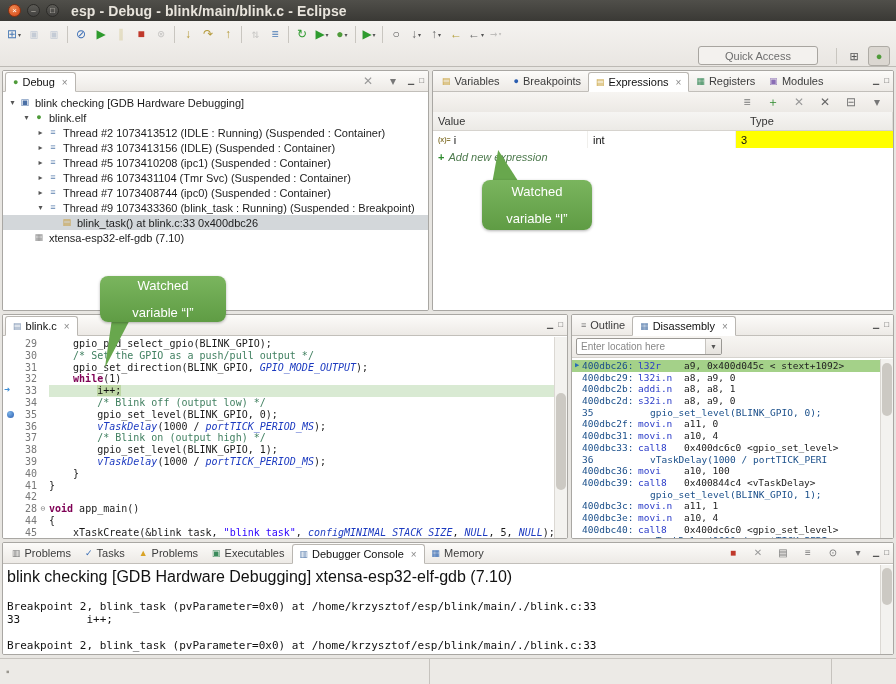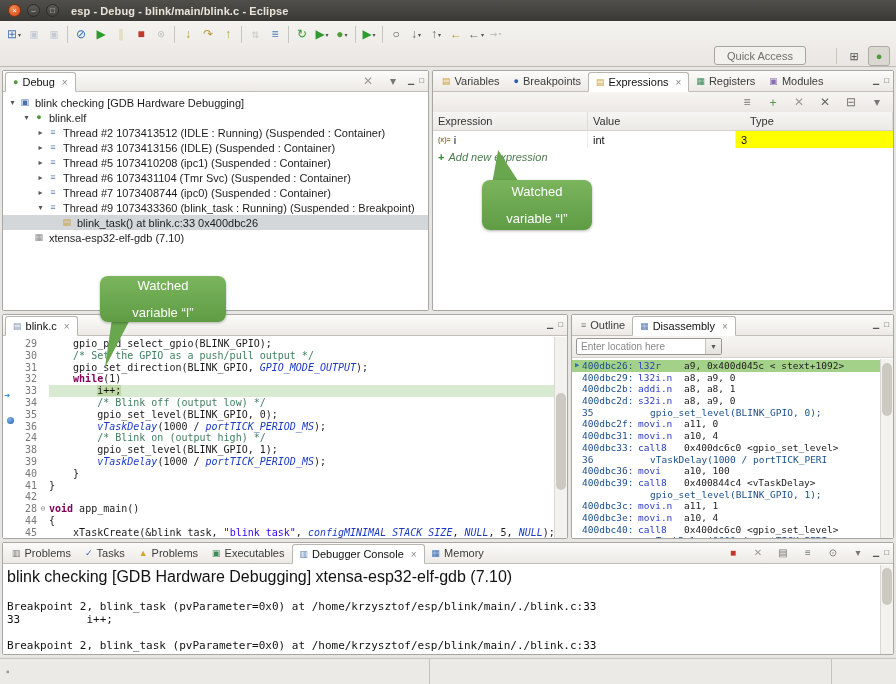--- a/index.html
+++ b/index.html
@@ -6,32 +6,32 @@
   body{width:896px;height:684px;overflow:hidden;position:relative;background:#e8e6e2;
        font-family:"Liberation Sans",sans-serif;-webkit-font-smoothing:antialiased;}
   
   .titlebar{position:absolute;left:0;top:0;width:896px;height:21px;
     background:linear-gradient(#504f4a,#3a3935);display:flex;align-items:center;}
   .wbtns{display:flex;gap:6px;padding-left:8px;}
   .wbtn{width:13px;height:13px;border-radius:50%;display:inline-flex;align-items:center;justify-content:center;
     font-size:8px;line-height:1;color:#fff;}
   .wbtn.close{background:radial-gradient(circle at 35% 30%,#f08a52,#d64413);border:1px solid #8c2f0e;box-sizing:border-box;}
   .wbtn.gray{background:linear-gradient(#5c5b56,#434240);border:1px solid #2c2b28;box-sizing:border-box;color:#cfcbc3;}
-  .wtitle{color:#e8e4dc;font-size:11px;margin-left:12px;font-weight:bold;letter-spacing:.1px;}
+  .wtitle{color:#e8e4dc;font-size:14px;margin-left:12px;font-weight:bold;letter-spacing:.1px;}
   
   .toolbar{position:absolute;left:0;top:21px;width:896px;height:46px;
     background:linear-gradient(#f5f3f0,#e9e6e2);border-bottom:1px solid #bdbab5;box-sizing:border-box;}
   .tb-icons{position:absolute;left:4px;top:2px;display:flex;align-items:center;height:22px;}
   .tbi{display:inline-flex;align-items:center;justify-content:center;height:20px;min-width:18px;
     padding:0 1px;border-radius:3px;cursor:default;}
   .tbg{font-size:12px;line-height:1;}
   .tbdd{font-size:6px;color:#555;margin-left:1px;}
   .tbi.dis{opacity:.38;}
   .tbsep{width:1px;height:17px;background:#c9c6c0;margin:0 3px;}
-  .quick-access{position:absolute;right:90px;top:25px;height:19px;padding:0 12px;
+  .quick-access{position:absolute;right:78px;top:25px;height:19px;padding:0 26px;
     border:1px solid #a8a5a0;border-radius:3px;background:#f3f1ee;color:#6e6e6e;font-size:11px;
     font-family:"Liberation Sans",sans-serif;margin-left:28px;}
   .persp{position:absolute;right:6px;top:25px;display:flex;align-items:center;gap:3px;height:20px;}
   .persp .sep{width:1px;height:16px;background:#c9c6c0;margin-right:3px;}
   .pbtn{width:22px;height:20px;display:inline-flex;align-items:center;justify-content:center;border-radius:3px;font-size:11px;}
   .pbtn.active{background:#dbd7d1;border:1px solid #aeaba5;box-sizing:border-box;}
   
   .panel{position:absolute;background:#fff;border:1px solid #a9a7a3;border-radius:2px;overflow:hidden;box-sizing:border-box;}
   .tabbar{display:flex;align-items:flex-end;height:21px;background:linear-gradient(#fcfbf9,#edeae6);
     border-bottom:1px solid #c2bfba;padding-left:2px;box-sizing:border-box;}
@@ -61,21 +61,21 @@
     border-bottom:1px solid #d6d3ce;font-size:11px;color:#333;align-items:center;}
   .exp-col{padding-left:5px;box-sizing:border-box;border-right:1px solid #dddbd6;height:100%;display:flex;align-items:center;}
   .exp-row{display:flex;height:17px;font-size:11px;align-items:center;color:#111;}
   .exp-cell{padding-left:5px;box-sizing:border-box;height:100%;display:flex;align-items:center;border-right:1px solid #f0efec;}
   .exp-icon{font-size:7px;color:#8a7a3a;font-weight:bold;margin-right:3px;}
   .val-hl{background:#ffff00;}
   .add-plus{color:#2e8b2e;font-weight:bold;font-size:11px;margin-right:4px;}
   .add-label{font-style:italic;color:#4e7a4e;}
   
   .ed{font-family:"DejaVu Sans Mono",monospace;font-size:10px;line-height:11.8px;}
-  .edrow{display:flex;height:11.8px;white-space:pre;align-items:center;}
+  .edrow{display:flex;height:11.8px;white-space:pre;}
   .edmark{width:14px;flex:none;position:relative;}
   .ip-arrow{position:absolute;left:1px;top:-1px;color:#3f8fd6;font-size:10px;}
   .bp-dot{position:absolute;left:4px;top:2px;width:7px;height:7px;border-radius:50%;
     background:radial-gradient(circle at 35% 30%,#7db4e8,#2a5db0);}
   .edno{width:20px;flex:none;text-align:right;color:#787878;}
   .edfold{width:12px;flex:none;text-align:center;color:#888;font-size:8px;}
   .edcode{flex:1;color:#1a1a1a;}
   .edcode.cur{background:#d9ead3;}
   .tk-p{color:#1a1a1a;}
   .tk-c{color:#3F7F5F;}
@@ -333,21 +333,20 @@
       </span>
       <span class="tbi">
         <span class="tbg" style="color: rgb(119, 119, 119);">⊟</span>
       </span>
       <span class="tbi">
         <span class="tbg" style="color: rgb(119, 119, 119);">▾</span>
       </span>
     </div>
   <div class="panel-body" style="top:41px;">
     <div class="exp-head">
-      <div class="exp-col" style="width:155px;">Expression</div>
       <div class="exp-col" style="flex:1;border-right:none;">Value</div>
       <div class="exp-col" style="width:148px;">Type</div>
     </div>
     <div class="exp-row">
       <div class="exp-cell" style="width:155px;">
         <span class="exp-icon">(x)=</span>
         <span>i</span>
       </div>
       <div class="exp-cell" style="width:148px;">
         <span>int</span>
@@ -379,21 +378,21 @@
   </div>
   <div class="panel-body ed" id="ed-lines" style="top:22px;padding-top:1px;">
       <div class="edrow"><span class="edmark"></span><span class="edno">29</span><span class="edfold"></span><span class="edcode"><span class="tk-p">    gpio_pad_select_gpio(BLINK_GPIO);</span></span></div>
       <div class="edrow"><span class="edmark"></span><span class="edno">30</span><span class="edfold"></span><span class="edcode"><span class="tk-c">    /* Set the GPIO as a push/pull output */</span></span></div>
       <div class="edrow"><span class="edmark"></span><span class="edno">31</span><span class="edfold"></span><span class="edcode"><span class="tk-p">    gpio_set_direction(BLINK_GPIO, </span><span class="tk-m">GPIO_MODE_OUTPUT</span><span class="tk-p">);</span></span></div>
       <div class="edrow"><span class="edmark"></span><span class="edno">32</span><span class="edfold"></span><span class="edcode"><span class="tk-k">    while</span><span class="tk-p">(1)</span></span></div>
       <div class="edrow"><span class="edmark"><span class="ip-arrow">➜</span></span><span class="edno">33</span><span class="edfold"></span><span class="edcode cur"><span class="tk-p">        </span><span class="tk-hl">i++;</span></span></div>
       <div class="edrow"><span class="edmark"></span><span class="edno">34</span><span class="edfold"></span><span class="edcode"><span class="tk-c">        /* Blink off (output low) */</span></span></div>
       <div class="edrow"><span class="edmark"><span class="bp-dot"></span></span><span class="edno">35</span><span class="edfold"></span><span class="edcode"><span class="tk-p">        gpio_set_level(BLINK_GPIO, 0);</span></span></div>
       <div class="edrow"><span class="edmark"></span><span class="edno">36</span><span class="edfold"></span><span class="edcode"><span class="tk-p">        </span><span class="tk-m">vTaskDelay</span><span class="tk-p">(1000 / </span><span class="tk-m">portTICK_PERIOD_MS</span><span class="tk-p">);</span></span></div>
-      <div class="edrow"><span class="edmark"></span><span class="edno">24</span><span class="edfold"></span><span class="edcode"><span class="tk-c">        /* Blink on (output high) */</span></span></div>
+      <div class="edrow"><span class="edmark"></span><span class="edno">37</span><span class="edfold"></span><span class="edcode"><span class="tk-c">        /* Blink on (output high) */</span></span></div>
       <div class="edrow"><span class="edmark"></span><span class="edno">38</span><span class="edfold"></span><span class="edcode"><span class="tk-p">        gpio_set_level(BLINK_GPIO, 1);</span></span></div>
       <div class="edrow"><span class="edmark"></span><span class="edno">39</span><span class="edfold"></span><span class="edcode"><span class="tk-p">        </span><span class="tk-m">vTaskDelay</span><span class="tk-p">(1000 / </span><span class="tk-m">portTICK_PERIOD_MS</span><span class="tk-p">);</span></span></div>
       <div class="edrow"><span class="edmark"></span><span class="edno">40</span><span class="edfold"></span><span class="edcode"><span class="tk-p">    }</span></span></div>
       <div class="edrow"><span class="edmark"></span><span class="edno">41</span><span class="edfold"></span><span class="edcode"><span class="tk-p">}</span></span></div>
       <div class="edrow"><span class="edmark"></span><span class="edno">42</span><span class="edfold"></span><span class="edcode"><span class="tk-p"></span></span></div>
       <div class="edrow"><span class="edmark"></span><span class="edno">28</span><span class="edfold">⊖</span><span class="edcode"><span class="tk-k">void</span><span class="tk-p"> app_main()</span></span></div>
       <div class="edrow"><span class="edmark"></span><span class="edno">44</span><span class="edfold"></span><span class="edcode"><span class="tk-p">{</span></span></div>
       <div class="edrow"><span class="edmark"></span><span class="edno">45</span><span class="edfold"></span><span class="edcode"><span class="tk-p">    xTaskCreate(&amp;blink_task, </span><span class="tk-s">"blink_task"</span><span class="tk-p">, </span><span class="tk-m">configMINIMAL_STACK_SIZE</span><span class="tk-p">, </span><span class="tk-m">NULL</span><span class="tk-p">, 5, </span><span class="tk-m">NULL</span><span class="tk-p">);</span></span></div>
     </div>
   <div class="vscroll" style="top:22px;">

